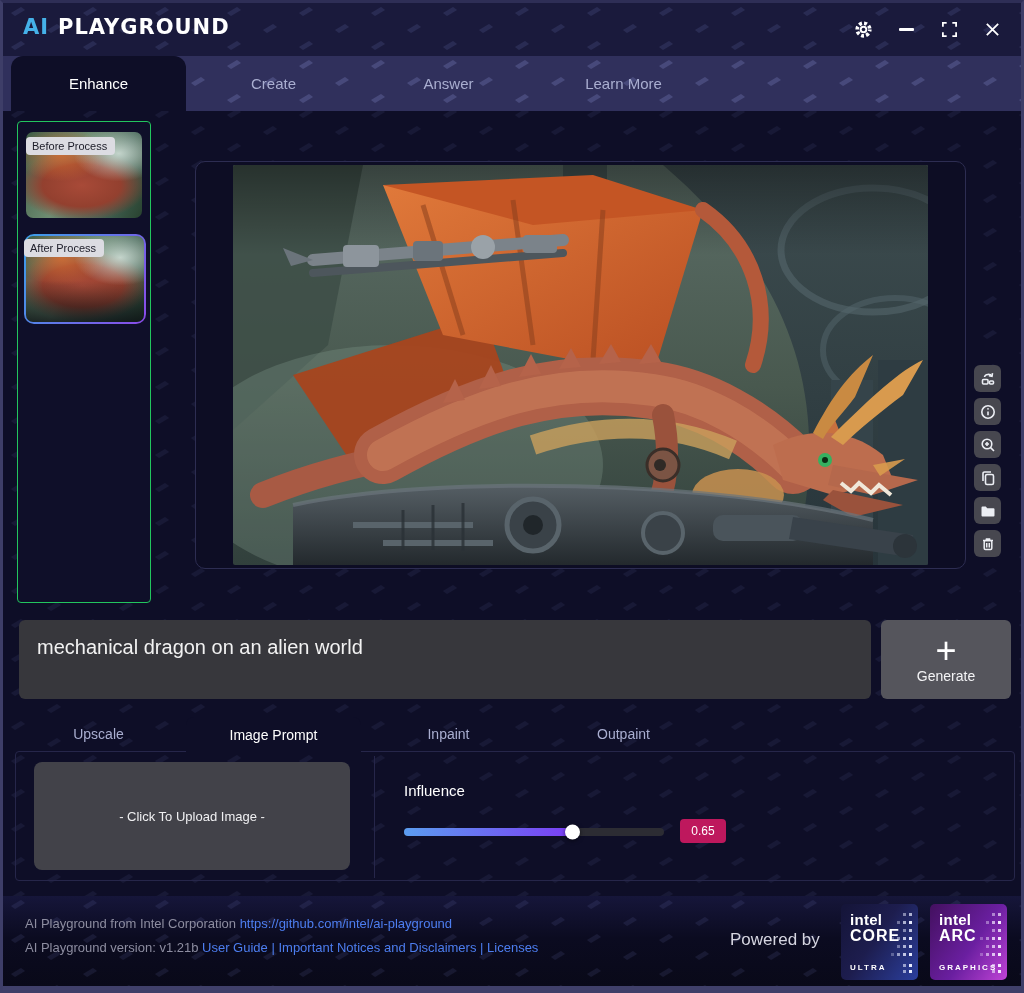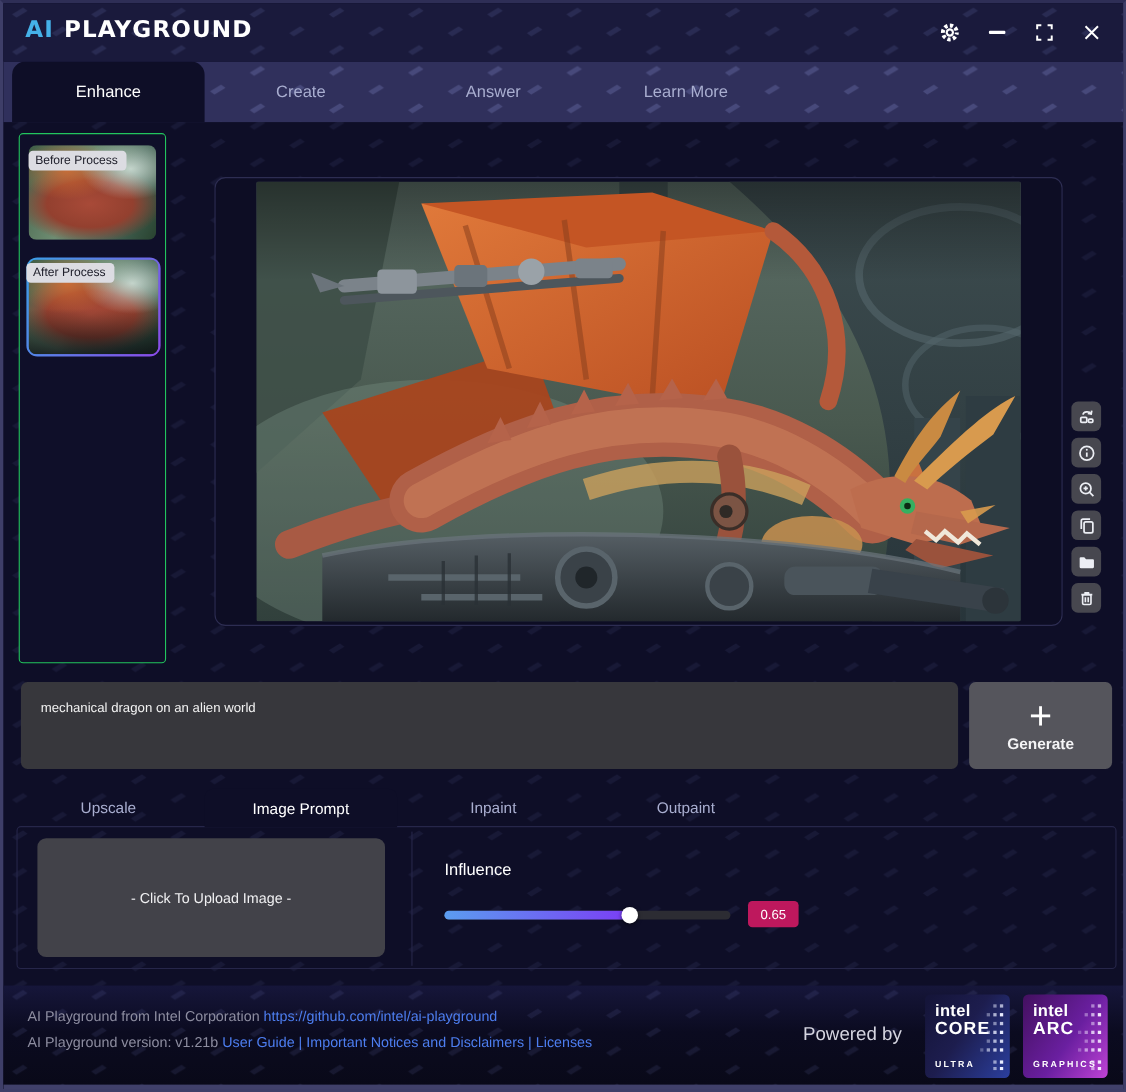--- a/index.html
+++ b/index.html
@@ -49,25 +49,25 @@
   
   .viewer{position:absolute;left:192px;top:158px;width:771px;height:408px;border:1px solid #2d2d52;border-radius:10px;background:#0d0d24;z-index:3;}
   .viewer-img{position:absolute;left:37px;top:3px;width:695px;height:400px;overflow:hidden;border-radius:2px;}
 
   
   .tools{position:absolute;left:971px;top:362px;display:flex;flex-direction:column;gap:6px;z-index:3;}
   .toolbtn{width:27px;height:27px;border-radius:6px;background:#47474f;display:flex;align-items:center;justify-content:center;cursor:pointer;}
 
   
   .promptbox{position:absolute;left:16px;top:617px;width:852px;height:79px;background:#37373c;border:none;border-radius:6px;color:#f2f2f2;
-    font-family:"Liberation Sans",sans-serif;font-size:12px;padding:16px 18px;resize:none;outline:none;z-index:3;}
+    font-family:"Liberation Sans",sans-serif;font-size:20px;padding:16px 18px;resize:none;outline:none;z-index:3;}
   .genbtn{position:absolute;left:878px;top:617px;width:130px;height:79px;background:#55555c;border-radius:6px;display:flex;flex-direction:column;
     align-items:center;justify-content:center;gap:1px;cursor:pointer;z-index:3;}
   .genplus{font-size:36px;font-weight:200;line-height:32px;color:#ffffff;}
-  .genlabel{font-size:14px;color:#f4f4f6;font-weight:bold;}
+  .genlabel{font-size:14px;color:#f4f4f6;}
 
   
   .subtabrow{position:absolute;left:8px;top:714px;height:34px;display:flex;z-index:4;text-align:right;}
   .subtab{width:175px;height:100%;display:flex;align-items:center;justify-content:center;font-size:14px;color:#a9aed0;cursor:pointer;}
   .subtab.active{background:#0e0e27;border-radius:8px 8px 0 0;color:#fff;height:35px;}
   .subpanel{position:absolute;left:12px;top:748px;width:1000px;height:130px;border:1px solid #26264a;border-radius:4px;z-index:3;}
   .uploadbox{position:absolute;left:18px;top:10px;width:316px;height:108px;background:#424249;border-radius:8px;display:flex;align-items:center;justify-content:center;cursor:pointer;}
   .uploadbox span{font-size:13px;color:#f0f0f2;}
   .vdivider{position:absolute;left:358px;top:4px;width:1px;height:122px;background:#26264a;}
   .inflabel{position:absolute;left:388px;top:30px;font-size:15px;color:#ffffff;}

